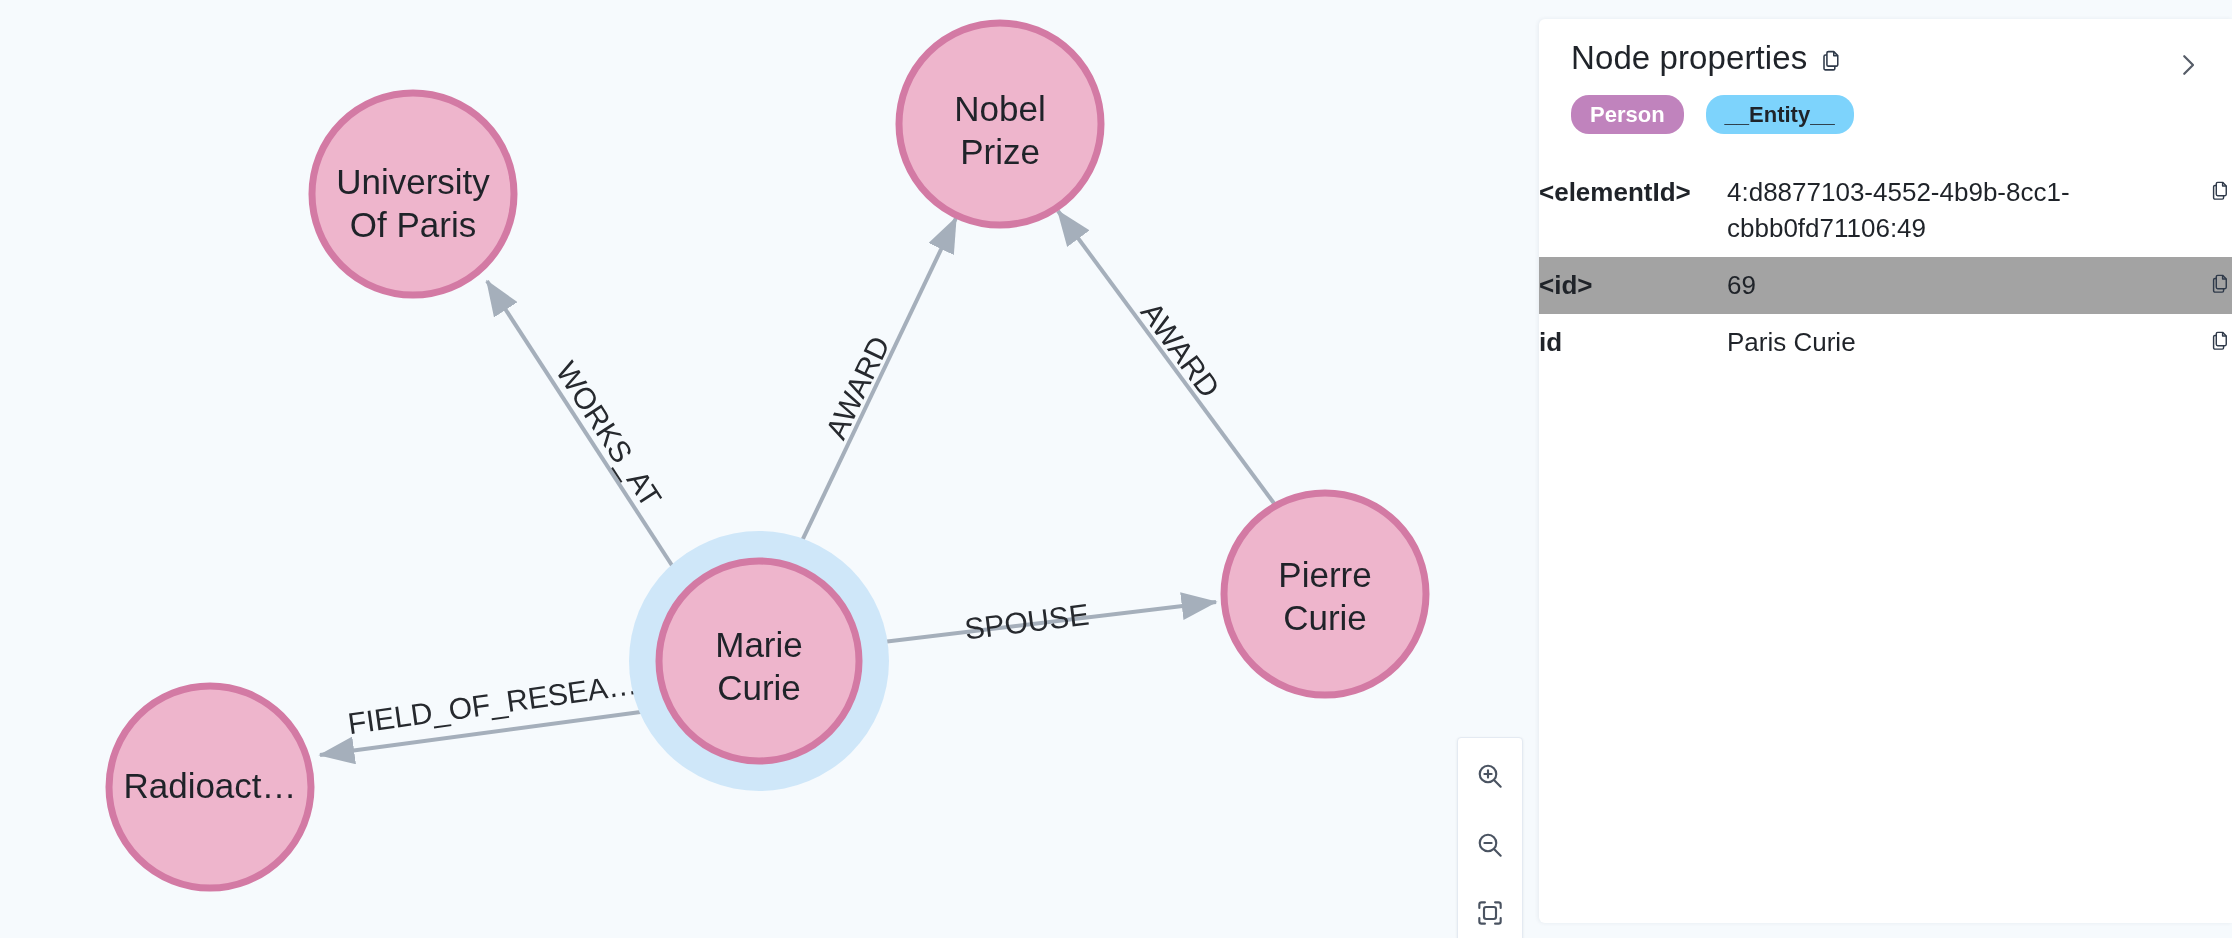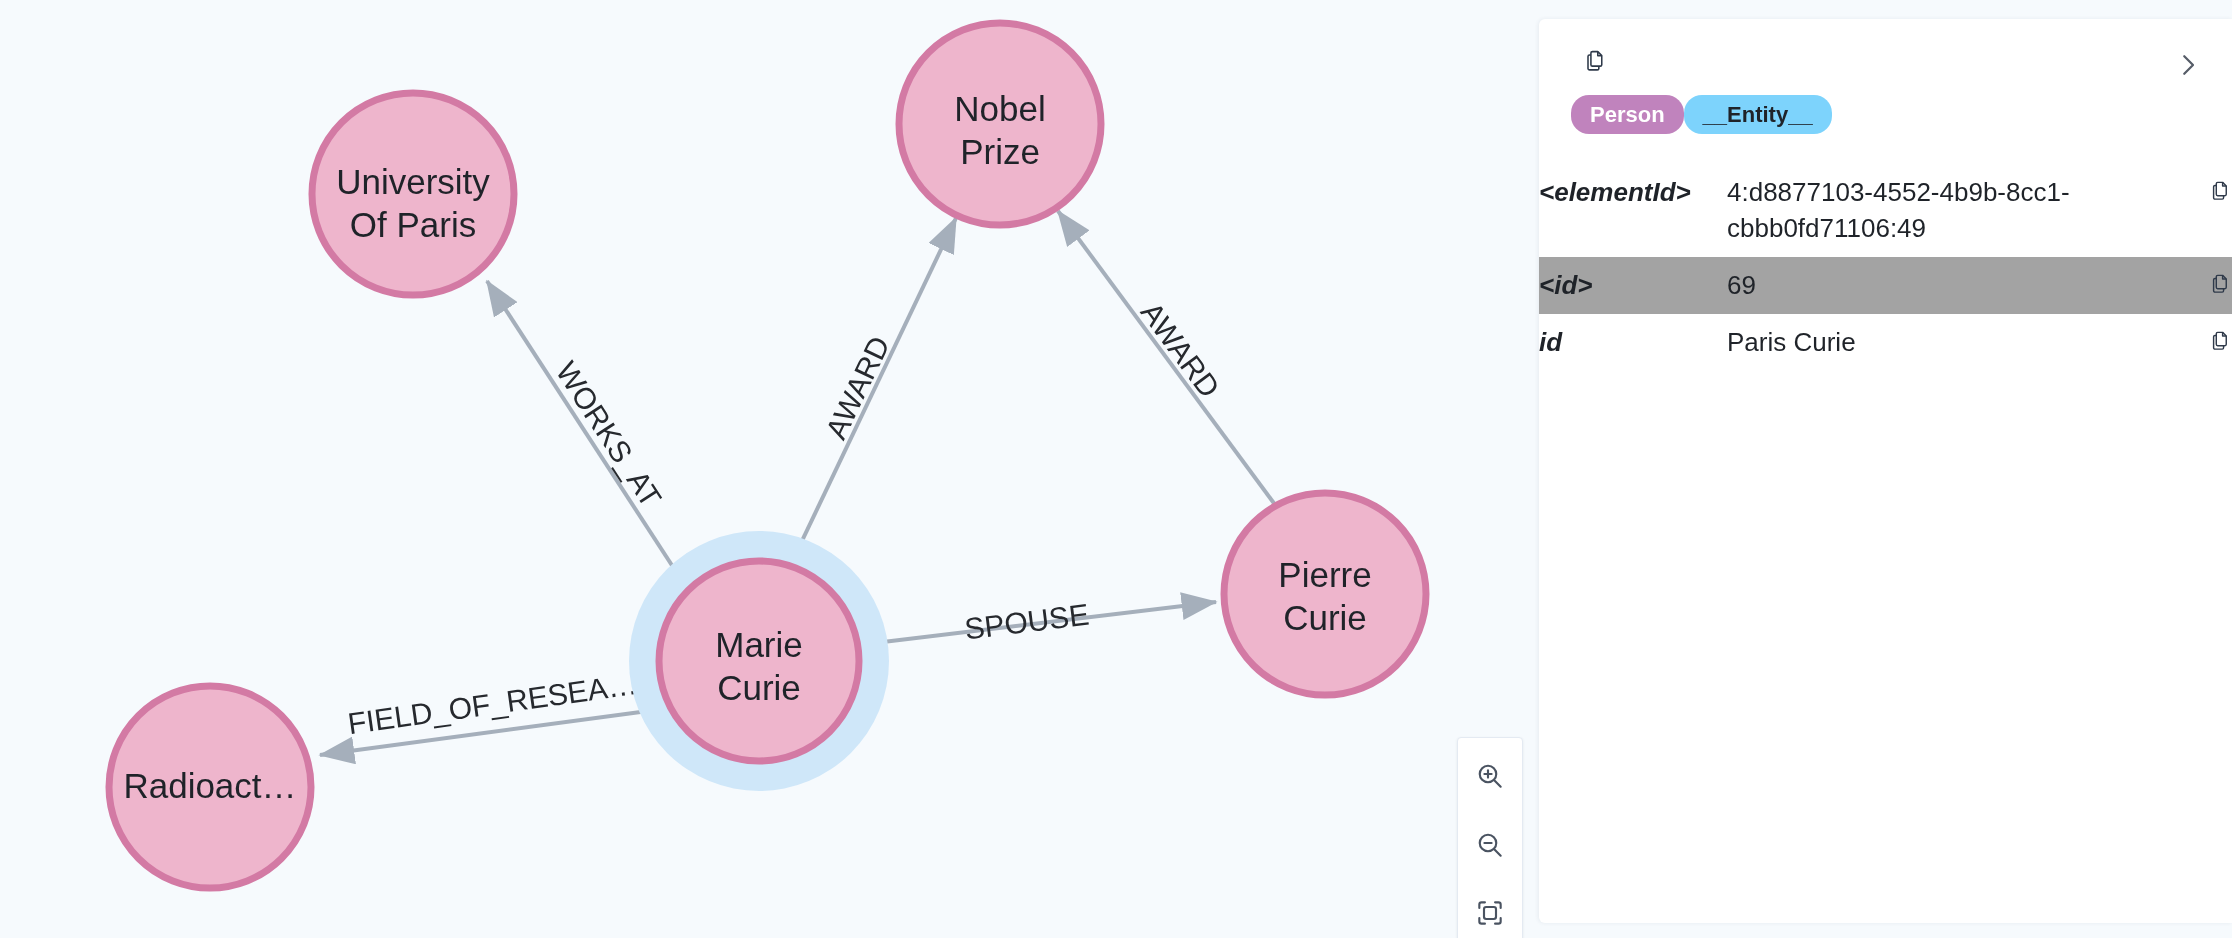--- a/index.html
+++ b/index.html
@@ -139,21 +139,21 @@
     width: 40px;
     height: 40px;
     display: flex;
     align-items: center;
     justify-content: center;
     cursor: pointer;
   }
 
   #label-chips {
     display: flex;
-    gap: 0;
+    gap: 22px;
     padding: 24px 32px 0 32px;
   }
   .chip {
     border-radius: 18px;
     padding: 7px 19px;
     font-size: 22px;
     font-weight: bold;
     line-height: 1.15;
     white-space: nowrap;
     cursor: pointer;
@@ -178,21 +178,20 @@
     padding: 11px 0;
     font-size: 26px;
     color: #1f2329;
     line-height: 1.36;
   }
   td.prop-key {
     font-weight: bold;
     width: 188px;
     padding-left: 32px;
     white-space: nowrap;
-    font-style: italic;
   }
   td.prop-val {
     word-break: break-word;
     padding-right: 14px;
   }
   td.prop-copy {
     width: 62px;
     text-align: right;
     padding-right: 22px;
   }
@@ -296,20 +295,21 @@
         <path d="M15.8 4h2.6A1.6 1.6 0 0 1 20 5.6v2.6"></path>
         <path d="M20 15.8v2.6a1.6 1.6 0 0 1-1.6 1.6h-2.6"></path>
         <path d="M8.2 20H5.6A1.6 1.6 0 0 1 4 18.4v-2.6"></path>
       </svg>
     </div>
   </div>
 
   <div id="node-panel">
 
     <div id="panel-header">
+      <span id="panel-title">Node properties</span>
       <span id="panel-title-copy">
         <svg width="25" height="25" viewBox="0 0 24 24" fill="none" stroke="#2f3a4a" stroke-width="1.5" stroke-linejoin="round">
           <path d="M9 3.5h5.2L18 7.3V16a1.4 1.4 0 0 1-1.4 1.4H9A1.4 1.4 0 0 1 7.6 16V4.9A1.4 1.4 0 0 1 9 3.5z"></path>
           <path d="M14.2 3.5v3.9H18"></path>
           <path d="M7.6 6.8H6.2A1.4 1.4 0 0 0 4.8 8.2v11.4A1.4 1.4 0 0 0 6.2 21h7.6a1.4 1.4 0 0 0 1.4-1.4v-2.2"></path>
         </svg>
       </span>
       <span id="panel-collapse">
         <svg width="30" height="30" viewBox="0 0 24 24" fill="none" stroke="#565d68" stroke-width="1.8" stroke-linecap="round" stroke-linejoin="round">
           <polyline points="9 5 16 12 9 19"></polyline>

